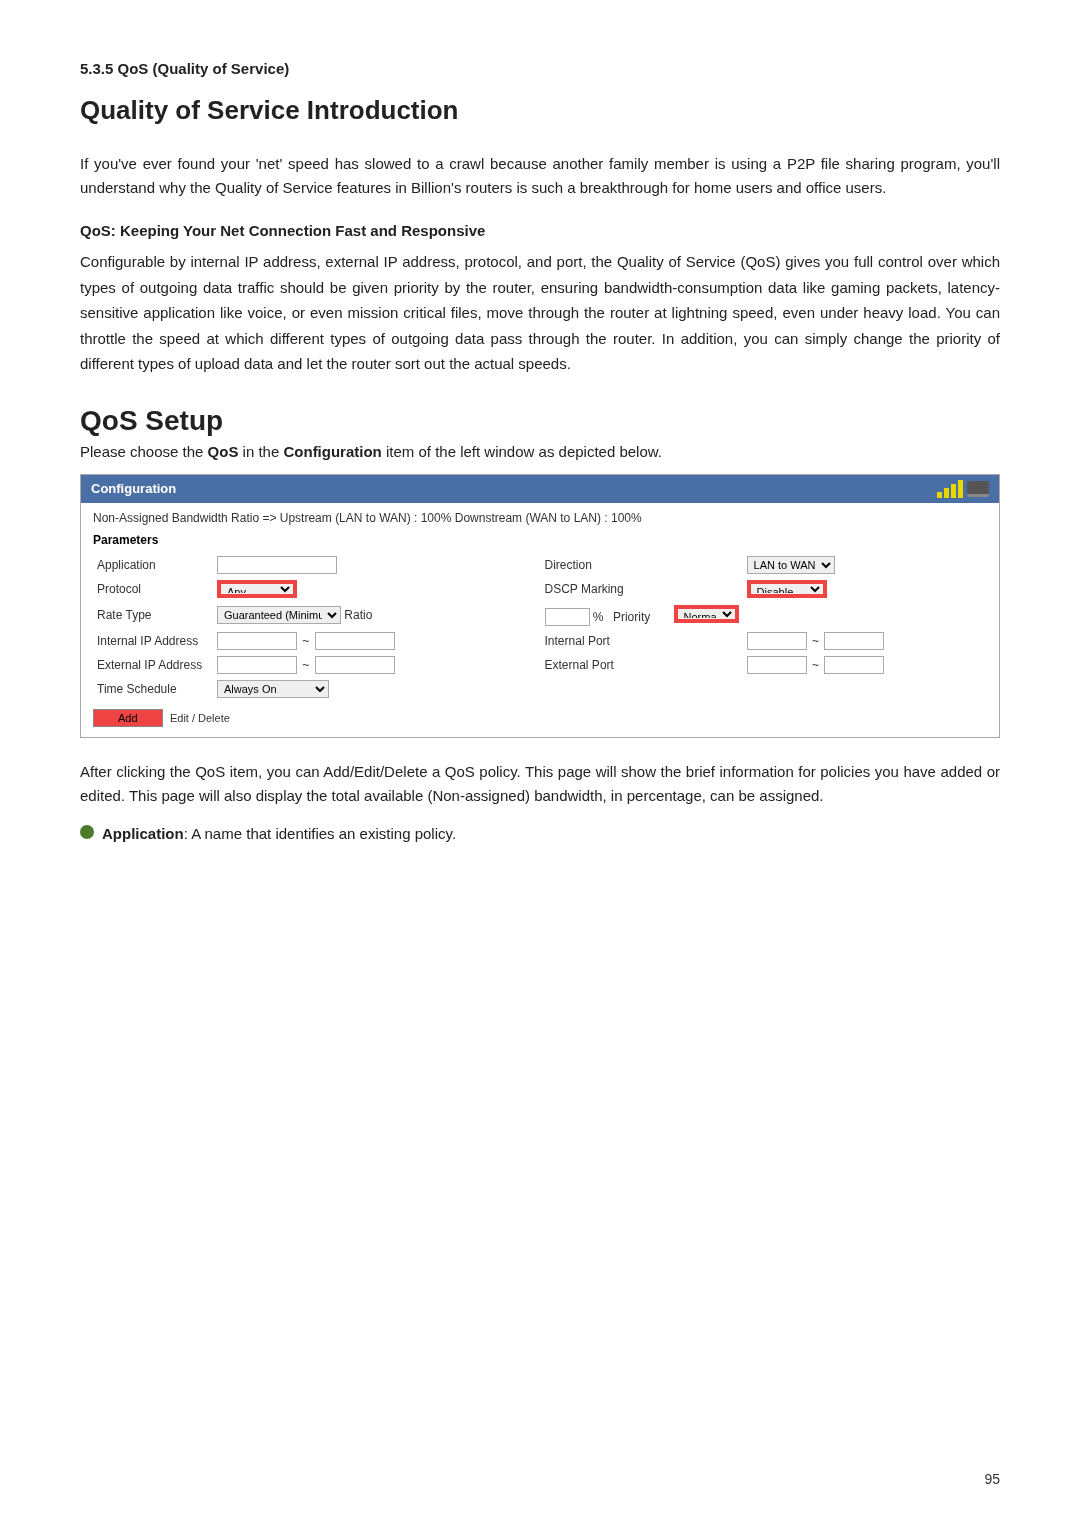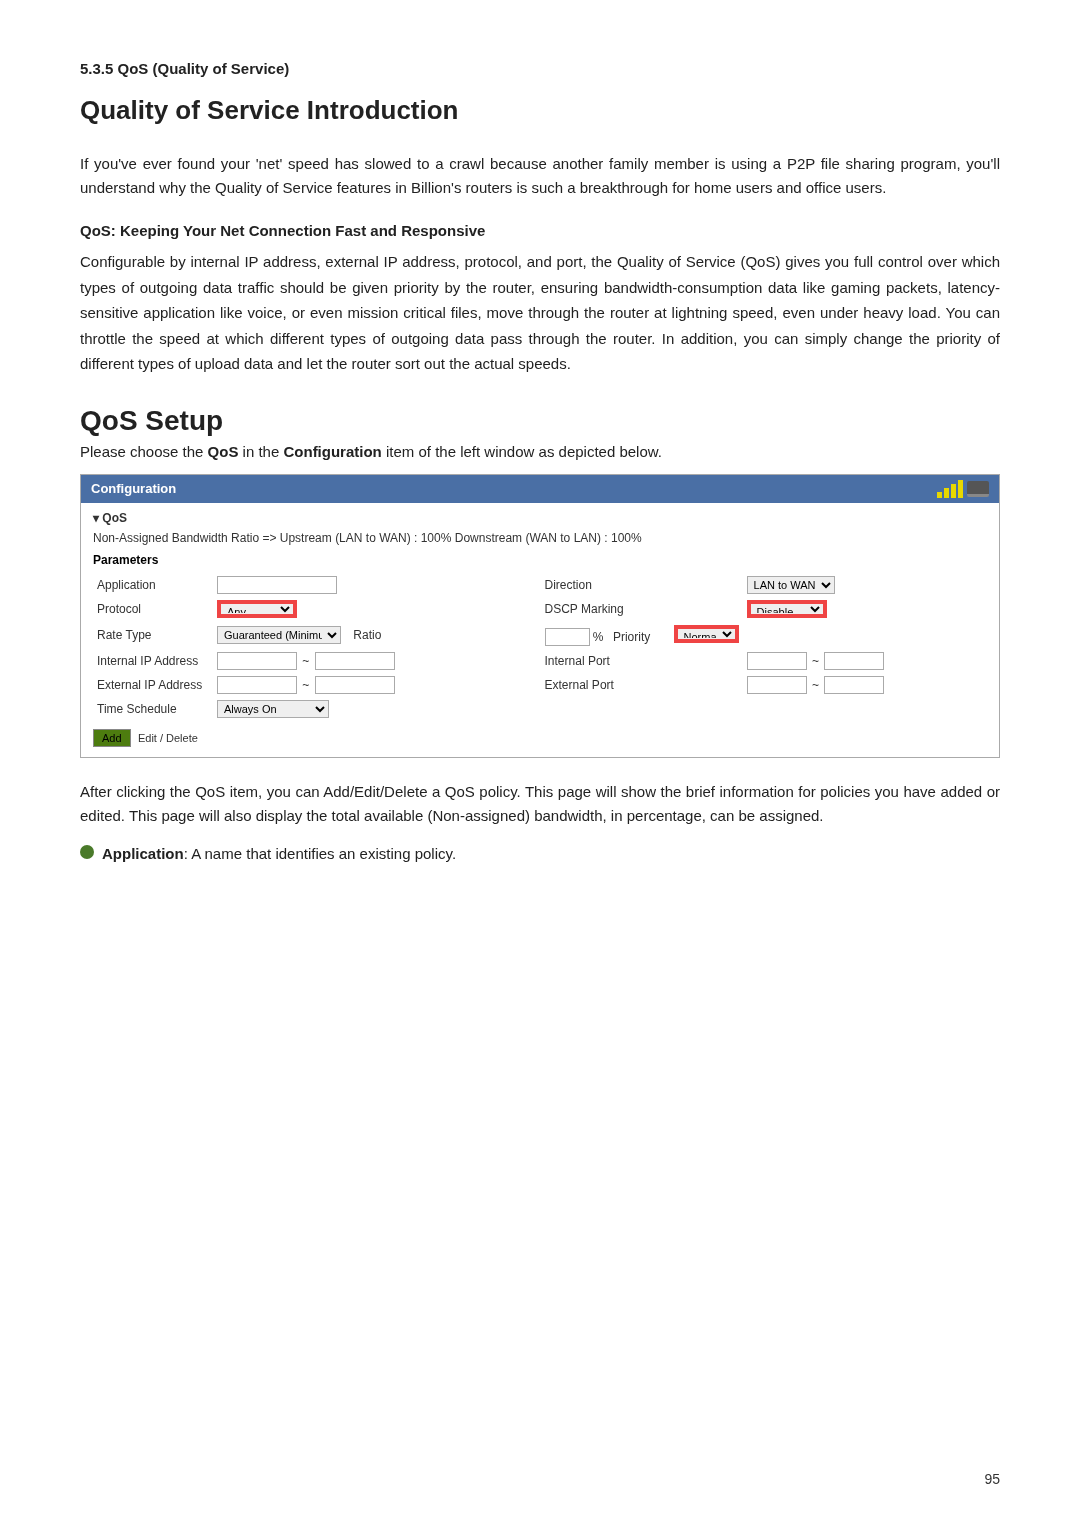--- a/index.html
+++ b/index.html
@@ -159,22 +159,22 @@
       width: 80px;
     }
 
     .tilde {
       font-size: 12px;
       margin: 0 2px;
     }
 
     .btn-add {
       border: 1px solid #888;
-      background: #4d7c0f;
-      padding: 2px 8px;
+      background: #ef4444;
+      padding: 2px 24px;
       font-size: 11px;
       cursor: pointer;
     }
 
     .btn-edit {
       border: none;
       background: none;
       padding: 2px 4px;
       font-size: 11px;
       color: #333;
@@ -262,21 +262,20 @@
         <div class="bar" style="width:5px;height:10px;"></div>
         <div class="bar" style="width:5px;height:14px;"></div>
         <div class="bar" style="width:5px;height:18px;"></div>
       </div>
 
       <div class="monitor-icon"></div>
     </div>
   </div>
 
   <div class="config-body">
-    <div class="qos-title">▾ QoS</div>
     <div class="bandwidth-row">Non-Assigned Bandwidth Ratio =&gt; Upstream (LAN to WAN) : 100%    Downstream (WAN to LAN) : 100%</div>
     <div class="params-label">Parameters</div>
 
     <table class="form-table">
 
       <tbody>
           <tr>
         <td class="field-label">Application</td>
         <td class="field-value">
           <input type="text" class="form-input" value="" style="">
@@ -303,21 +302,21 @@
           </select>
         </td>
       </tr>
 
       <tr>
         <td class="field-label">Rate Type</td>
         <td class="field-value">
           <select class="form-select" style="width:124px;">
             <option>Guaranteed (Minimum)</option>
           </select>
-          <span style="margin-left:9px;">Ratio</span>
+          <span style="margin-left:0;">Ratio</span>
         </td>
         <td class="field-value" style="padding-left:20px;">
           <input type="text" class="form-input-sm" value="" style="width: 45px;">
           <span>%</span>
           <span style="margin-left:6px;">Priority</span>
           <select class="form-select-sm" style="width:65px;margin-left:20px;">
             <option>Normal</option>
           </select>
         </td>
       </tr>

